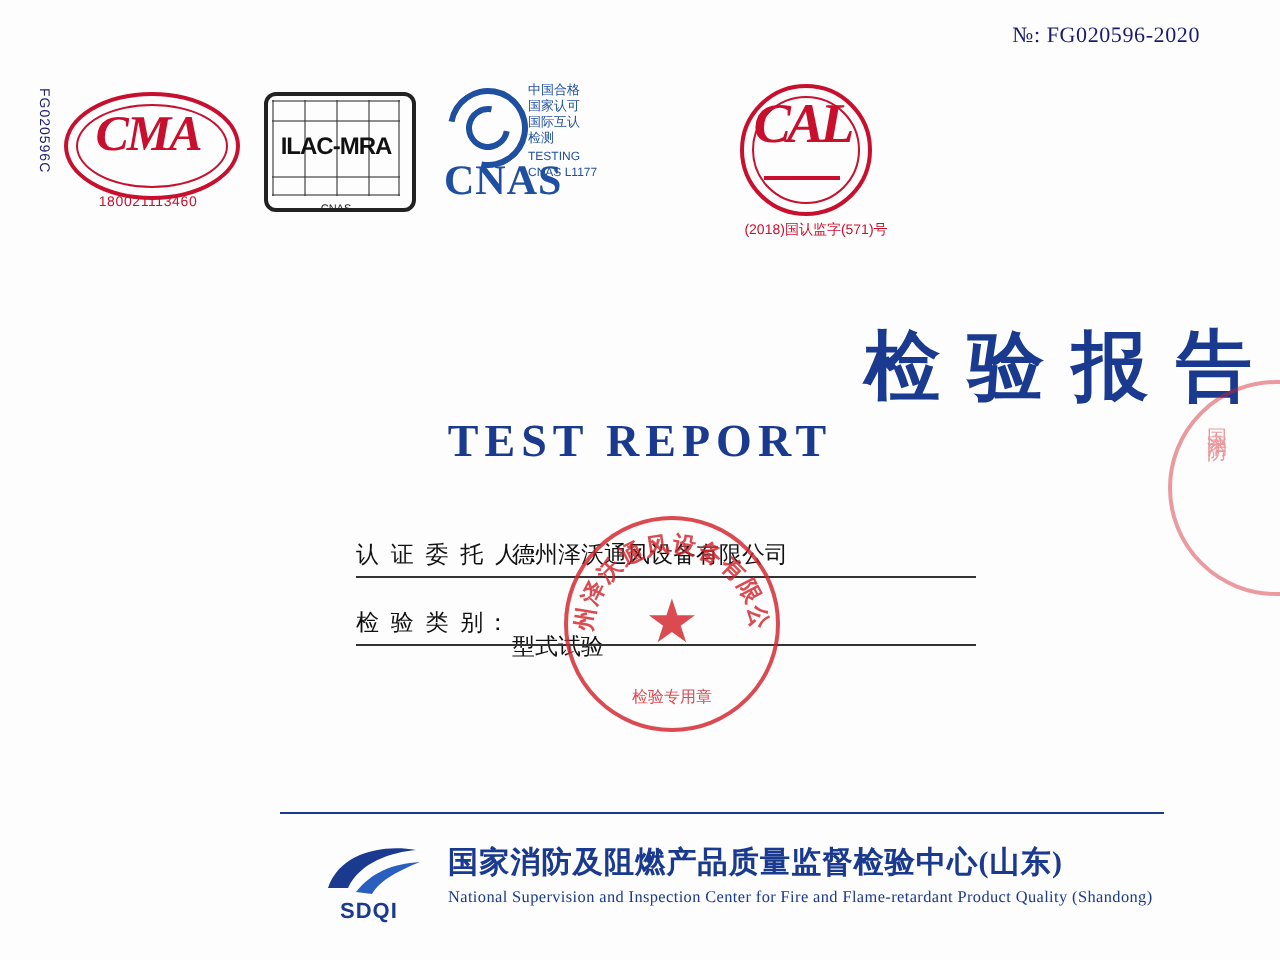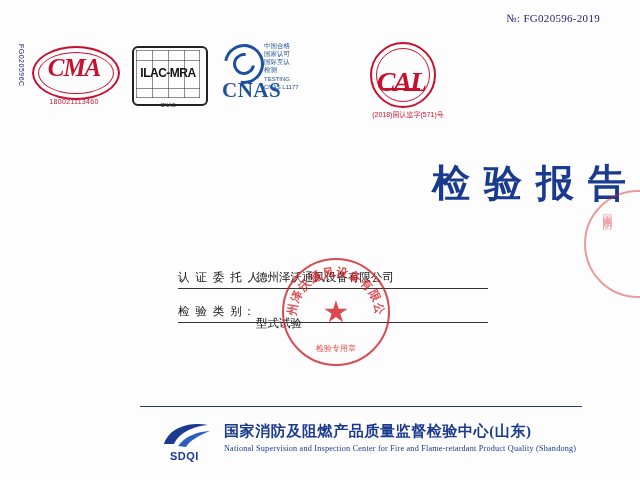--- a/index.html
+++ b/index.html
@@ -227,21 +227,21 @@
   }
   .cal .ring:after {
     content: "";
     position: absolute;
     left: 4px; top: 4px; right: 4px; bottom: 4px;
     border: 1px solid #c8102e;
     border-radius: 50%;
   }
   .cal .glyph {
     position: absolute;
-    left: 22px; top: 24px;
+    left: 22px; top: 5px;
     width: 62px;
     text-align: center;
     font-family: "Liberation Serif", serif;
     font-style: italic;
     font-weight: bold;
     font-size: 28px;
     color: #c8102e;
     letter-spacing: -2px;
   }
   .cal .underline {
@@ -454,21 +454,21 @@
     white-space: nowrap;
   }
 </style>
 </head>
 <body>
 
 <div id="page">
 
   <div class="serial">
     <span>№:</span>
-    <span>FG020596-2019</span>
+    <span>FG020596-2020</span>
   </div>
 
   <div class="logo-row">
 
     <div class="vcode vcode-left">FG020596C</div>
 
     <div class="cma">
       <div class="oval"></div>
       <div class="txt">CMA</div>
       <div class="num">180021113460</div>
@@ -504,20 +504,21 @@
 
     <div class="cal">
       <div class="ring"></div>
       <div class="glyph">CAL</div>
       <div class="underline"></div>
       <div class="caption">(2018)国认监字(571)号</div>
     </div>
   </div>
 
   <div class="title-cn">检验报告</div>
+  <div class="title-en">TEST REPORT</div>
 
   <div class="stamp-edge">
     <div class="v">国家消防</div>
   </div>
 
   <div class="fields">
 
     <div class="field-row r1">
       <div class="field-label">认 证 委 托 人：</div>
       <div class="field-value">德州泽沃通风设备有限公司</div>

